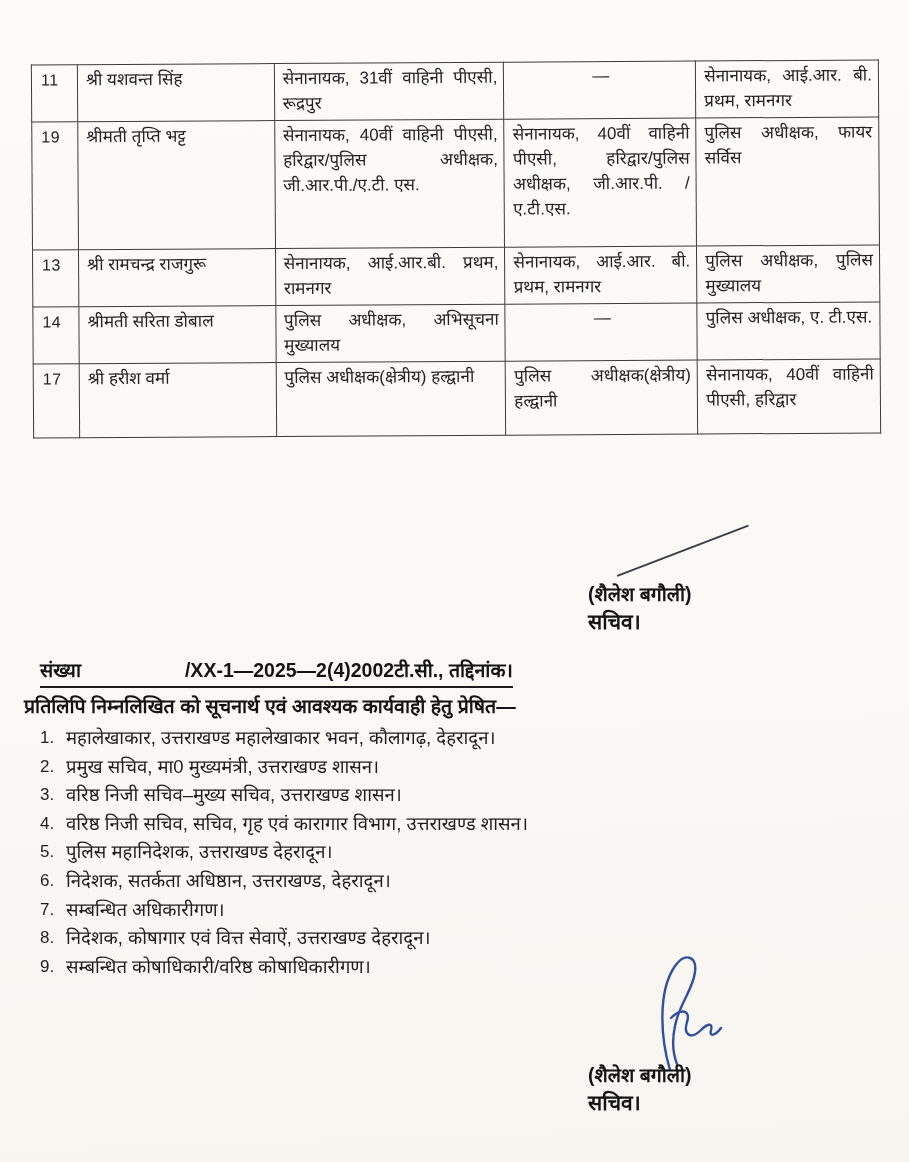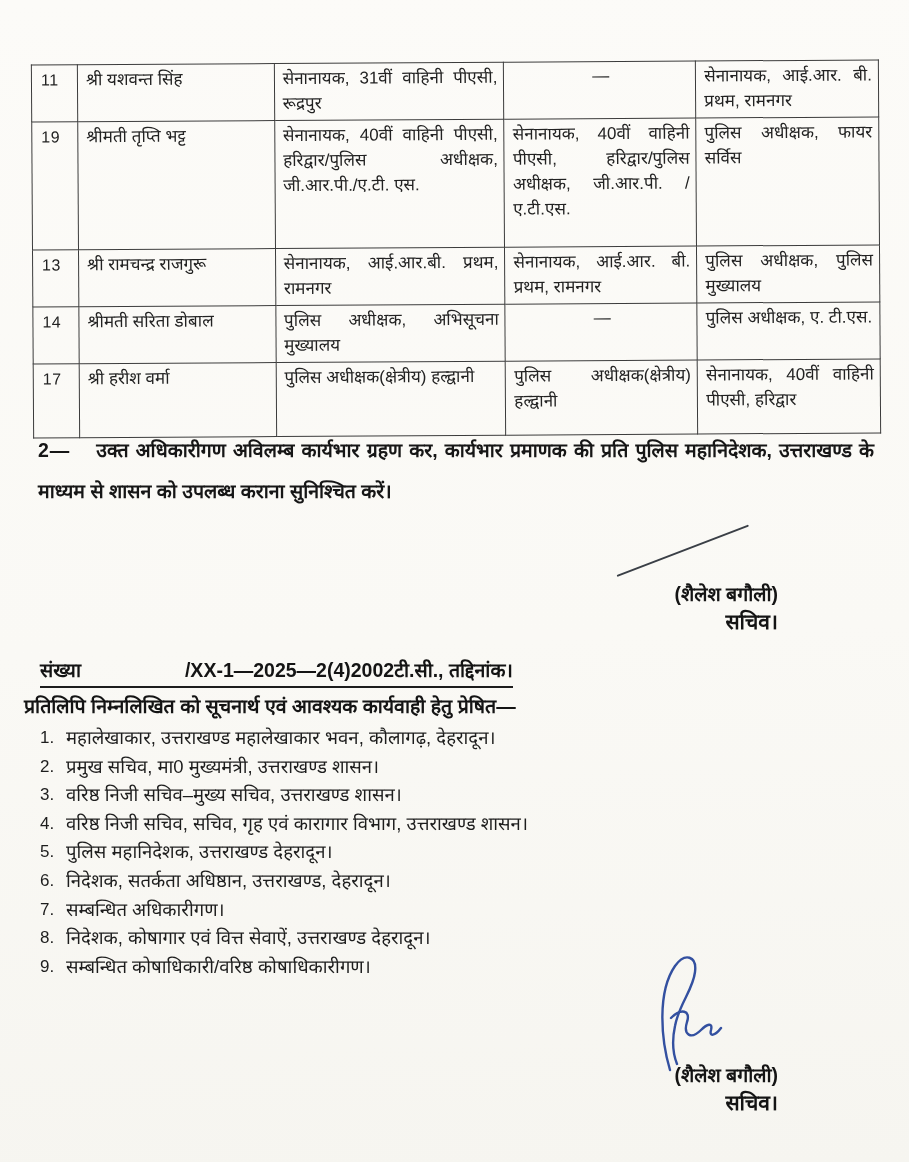--- a/index.html
+++ b/index.html
@@ -38,21 +38,21 @@
     font-size:19.5px;line-height:41px;font-weight:600;
     text-align:justify;color:#161616;
   }
   .para2 .pnum{font-weight:700;margin-right:26px;letter-spacing:1px;}
   
   .sig-stroke-top{
     position:absolute;left:617px;top:575px;width:141px;height:2.2px;
     background:#3a3f46;border-radius:2px;
     transform:rotate(-21deg);transform-origin:0 50%;
   }
-  .sig-block{position:absolute;text-align:right;}
+  .sig-block{position:absolute;text-align:left;}
   .sig-block .sig-name{font-size:19.5px;font-weight:700;color:#141414;line-height:26px;}
   .sig-block .sig-title{font-size:21px;font-weight:700;color:#141414;line-height:30px;}
   .sig-top{left:588px;top:581px;width:190px;}
   .sig-bottom{left:588px;top:1062px;width:190px;}
   .sig-svg{position:absolute;left:645px;top:952px;}
   
   .ref-line{
     position:absolute;left:40px;top:656px;
     font-size:19.5px;font-weight:700;color:#141414;
     border-bottom:2.2px solid #1d1d1d;padding-bottom:3px;text-align:right;
@@ -112,23 +112,20 @@
       <tr style="height:74px">
         <td class="sno">17</td>
         <td class="name">श्री हरीश वर्मा</td>
         <td>पुलिस अधीक्षक(क्षेत्रीय) हल्द्वानी</td>
         <td>पुलिस अधीक्षक(क्षेत्रीय) हल्द्वानी</td>
         <td>सेनानायक, 40वीं वाहिनी पीएसी, हरिद्वार</td>
       </tr>
     </tbody>
   </table>
 
-  <div class="para2">
-    <span class="pnum">2—</span><span>उक्त अधिकारीगण अविलम्ब कार्यभार ग्रहण कर, कार्यभार प्रमाणक की प्रति पुलिस महानिदेशक, उत्तराखण्ड के माध्यम से शासन को उपलब्ध कराना सुनिश्चित करें।</span>
-  </div>
 
   <div class="sig-stroke-top"></div>
   <div class="sig-block sig-top">
     <div class="sig-name">(शैलेश बगौली)</div>
     <div class="sig-title">सचिव।</div>
   </div>
 
   <div class="ref-line">
     <span>संख्या</span><span class="gap"></span><span>/XX-1—2025—2(4)2002टी.सी., तद्दिनांक।</span>
   </div>

